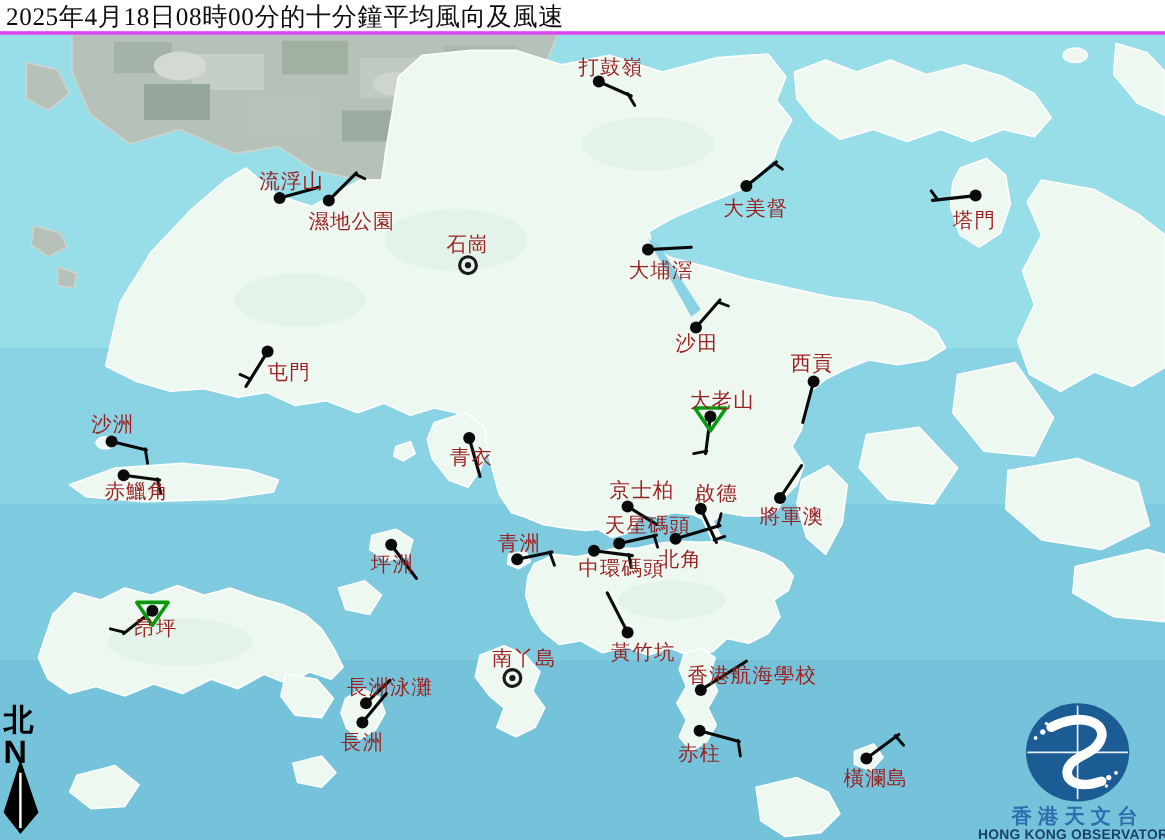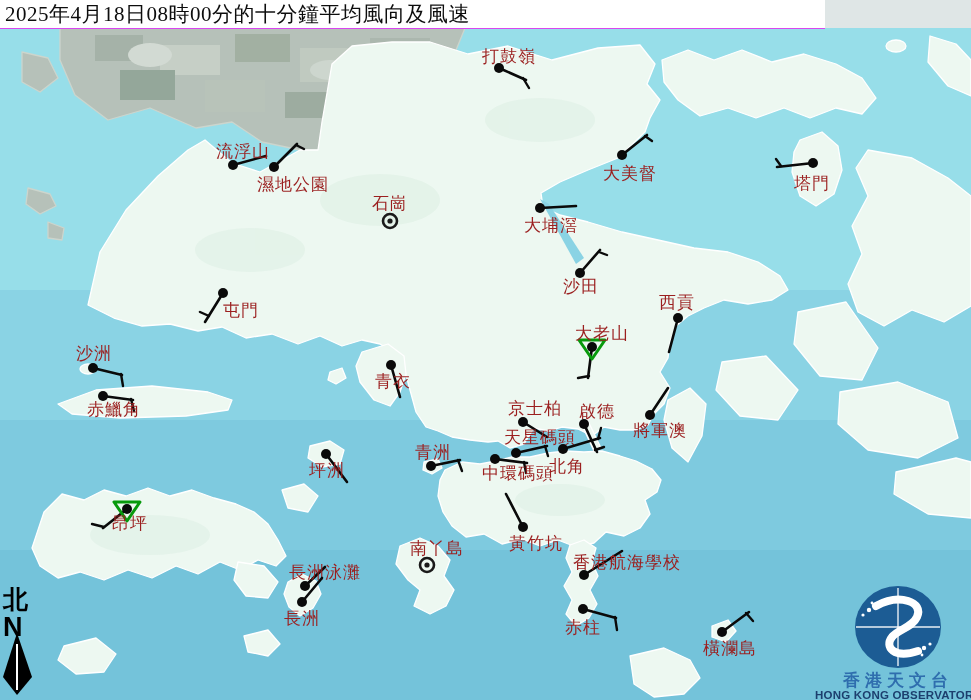--- a/index.html
+++ b/index.html
@@ -1,20 +1,20 @@
 <!DOCTYPE html>
 <html><head>
 <meta charset="utf-8">
 <style>
   html,body{margin:0;padding:0;background:#dfe6e6;}
   #screen{position:relative;width:971px;height:700px;overflow:hidden;
           font-family:"Liberation Sans",sans-serif;}
   #map-svg{position:absolute;left:0;top:0;}
-  #title-bar{position:absolute;left:0;top:0;width:825px;height:29px;background:#ffffff;
-             border-bottom:1px solid #d946ef;box-sizing:border-box;}
+  #title-bar{position:absolute;left:0;top:0;width:971px;height:29px;background:#ffffff;
+             border-bottom:3px solid #d946ef;box-sizing:border-box;}
   #title-text{font-family:"Liberation Serif","DejaVu Serif",serif;font-size:21px;color:#0d0d0d;
               line-height:28px;padding-left:5px;letter-spacing:.5px;white-space:nowrap;}
   .st-label{font-family:"DejaVu Serif","Liberation Serif",serif;}
   .logo-zh{font-family:"DejaVu Serif",serif;font-size:17px;font-weight:bold;letter-spacing:5px;}
   .logo-en{font-family:"Liberation Sans",sans-serif;font-size:11.5px;font-weight:bold;letter-spacing:.2px;}
   .north-zh{font-family:"DejaVu Serif",serif;font-size:25px;font-weight:bold;}
   .north-n{font-family:"Liberation Sans",sans-serif;font-size:27px;font-weight:bold;}
 </style>
 </head>
 <body>

